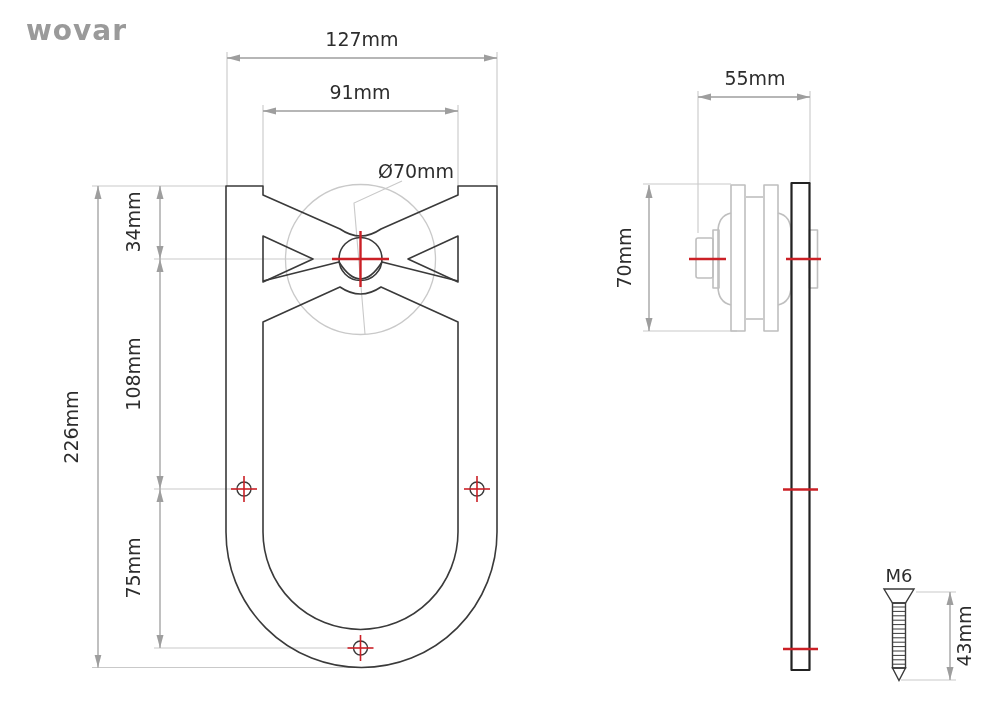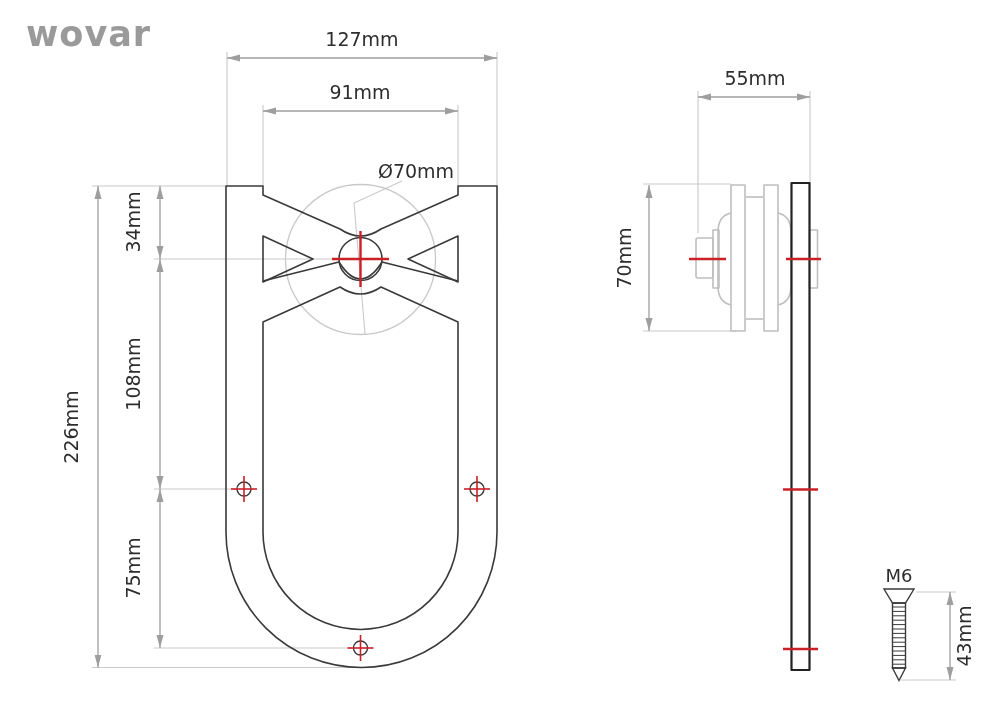--- a/index.html
+++ b/index.html
@@ -1,18 +1,18 @@
 <!DOCTYPE html>
 <html style="--outline: #3a3a3a; --strap: #222222; --spool: #bfbfbf; --light: #c9c9c9; --dim: #9e9e9e; --red: #cb2026; --text: #2d2d2d; --logo: #9a9a9a;"><head>
 <meta charset="utf-8">
 <style>
   html,body{margin:0;padding:0;background:#ffffff;}
   .stage{position:relative;width:1000px;height:706px;background:#fff;overflow:hidden;
          font-family:"DejaVu Sans","Liberation Sans",sans-serif;}
-  .logo{position:absolute;left:26px;top:14px;font-size:35px;font-weight:bold;
+  .logo{position:absolute;left:26px;top:14px;font-size:28px;font-weight:bold;
         letter-spacing:1px;color:var(--logo,#9a9a9a);}
   svg{position:absolute;left:0;top:0;}
   .outline{stroke:var(--outline,#3a3a3a);stroke-width:1.6;fill:none;stroke-linejoin:round;}
   .outline-thick{stroke:var(--strap,#222222);stroke-width:2.2;fill:none;stroke-linejoin:round;}
   .light{stroke:var(--light,#c9c9c9);stroke-width:1.1;fill:none;}
   .spool{stroke:var(--spool,#bfbfbf);stroke-width:1.6;fill:none;stroke-linejoin:round;}
   .dimline{stroke:var(--dim,#9e9e9e);stroke-width:1.3;fill:none;}
   .arrowfill{fill:var(--dim,#9e9e9e);}
   .red{stroke:var(--red,#cb2026);fill:none;}
   .dimtext{font-size:19px;fill:var(--text,#2d2d2d);text-anchor:middle;}

